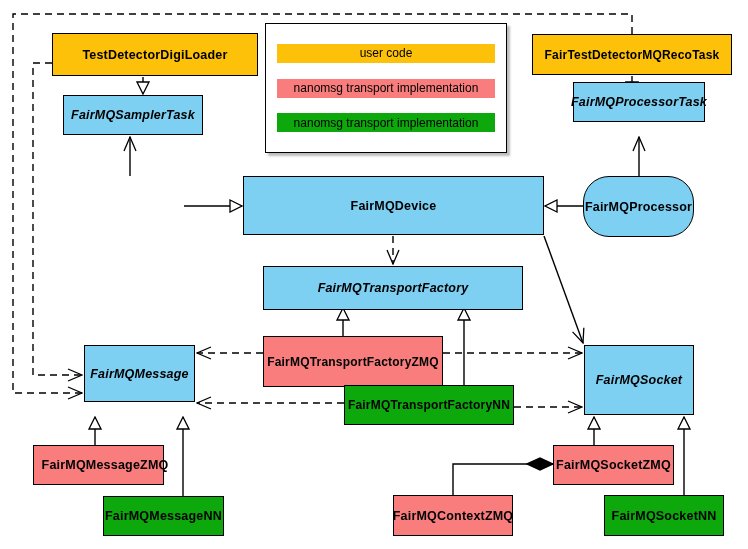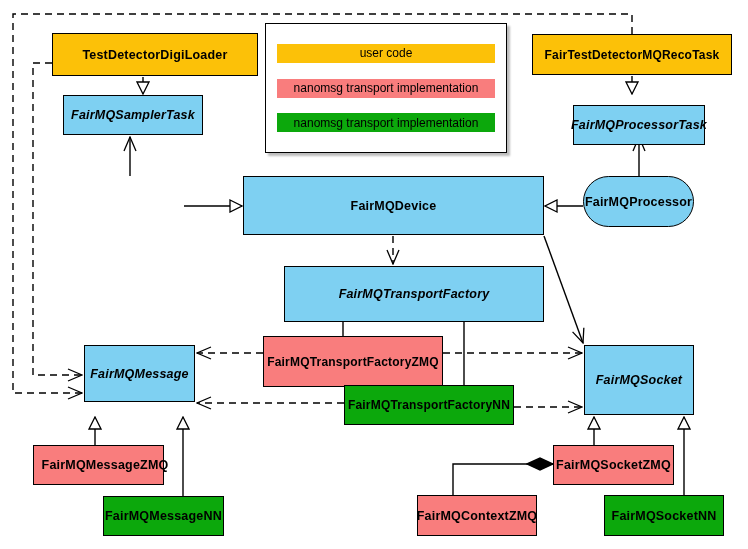--- a/index.html
+++ b/index.html
@@ -76,32 +76,32 @@
   <div id="legend">
     <div class="legend-item type-user-code">user code</div>
     <div class="legend-item type-zeromq">nanomsg transport implementation</div>
     <div class="legend-item type-nanomsg">nanomsg transport implementation</div>
   </div>
 
   <div class="node type-user-code" style="left:52px;top:33px;width:206px;height:43px;">TestDetectorDigiLoader</div>
   <div class="node type-user-code" style="left:532px;top:34px;width:200px;height:41px;font-size:12px;text-align:center;">FairTestDetectorMQRecoTask</div>
 
   <div class="node type-framework abstract" style="left:63px;top:95px;width:140px;height:40px;">FairMQSamplerTask</div>
-  <div class="node type-framework abstract" style="left:573px;top:105px;width:132px;height:40px;">FairMQProcessorTask</div>
+  <div class="node type-framework abstract" style="left:573px;top:82px;width:132px;height:40px;">FairMQProcessorTask</div>
 
   <div class="node type-framework" style="left:243px;top:176px;width:301px;height:59px;">FairMQDevice</div>
-  <div class="node type-framework" style="left:583px;top:176px;width:111px;height:51px;border-radius:26px;">FairMQProcessor</div>
+  <div class="node type-framework" style="left:583px;top:176px;width:111px;height:61px;border-radius:26px;">FairMQProcessor</div>
 
-  <div class="node type-framework abstract" style="left:263px;top:266px;width:260px;height:56px;margin-left:21px;">FairMQTransportFactory</div>
+  <div class="node type-framework abstract" style="left:263px;top:266px;width:260px;height:44px;">FairMQTransportFactory</div>
   <div class="node type-zeromq" style="left:263px;top:336px;width:180px;height:51px;font-size:12px;">FairMQTransportFactoryZMQ</div>
   <div class="node type-nanomsg" style="left:344px;top:385px;width:170px;height:40px;font-size:12px;">FairMQTransportFactoryNN</div>
 
   <div class="node type-framework abstract" style="left:84px;top:345px;width:111px;height:57px;">FairMQMessage</div>
   <div class="node type-framework abstract" style="left:584px;top:345px;width:110px;height:70px;">FairMQSocket</div>
 
   <div class="node type-zeromq" style="left:33px;top:445px;width:131px;height:40px;padding-left:13px;">FairMQMessageZMQ</div>
   <div class="node type-nanomsg" style="left:103px;top:496px;width:121px;height:40px;">FairMQMessageNN</div>
 
-  <div class="node type-zeromq" style="left:393px;top:495px;width:120px;height:41px;margin-left:24px;">FairMQContextZMQ</div>
+  <div class="node type-zeromq" style="left:393px;top:495px;width:120px;height:41px;">FairMQContextZMQ</div>
   <div class="node type-zeromq" style="left:553px;top:445px;width:121px;height:40px;">FairMQSocketZMQ</div>
   <div class="node type-nanomsg" style="left:604px;top:495px;width:120px;height:41px;">FairMQSocketNN</div>
 
 </div>
 
 </body></html>

